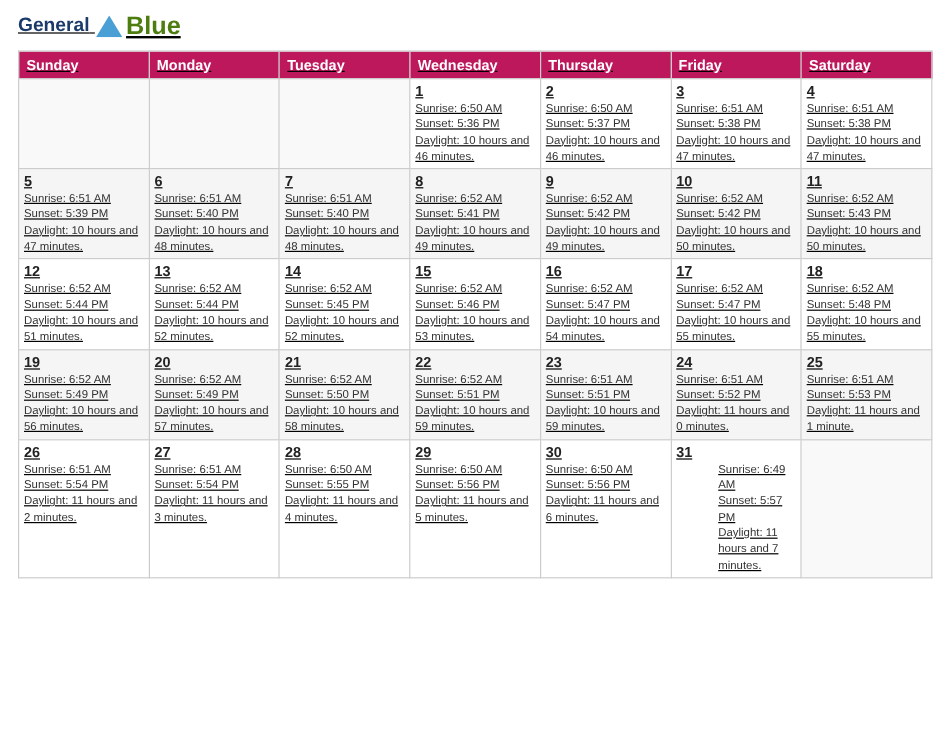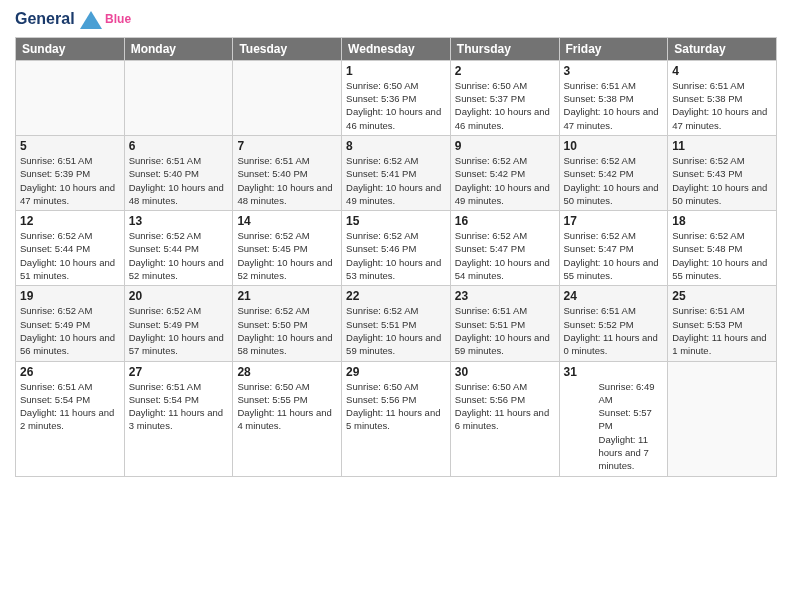--- a/index.html
+++ b/index.html
@@ -1,24 +1,24 @@
 <!DOCTYPE html>
 <html><head>
   <meta charset="utf-8">
   <style>
     * { box-sizing: border-box; margin: 0; padding: 0; }
     body { font-family: Arial, sans-serif; background: #fff; width: 792px; height: 612px; overflow: hidden; }
-    .container { width: 792px; padding: 10px 15px; }
+    .container { width: 792px; padding: 10px 15px; text-decoration: underline; }
     .header-row { display: flex; justify-content: space-between; align-items: flex-start; margin-bottom: 8px; }
     .logo { display: flex; align-items: center; }
     .title-block { text-align: right; }
     .month-title { font-size: 32px; font-weight: bold; color: #1a3a6b; }
     .subtitle { font-size: 14px; color: #333; }
     .calendar { width: 100%; border-collapse: collapse; }
-    .calendar th { background: #737373; color: white; text-align: left; padding: 4px 6px; font-size: 12px; border: 1px solid #ccc; }
+    .calendar th { background: #be185d; color: white; text-align: left; padding: 4px 6px; font-size: 12px; border: 1px solid #ccc; }
     .calendar td { border: 1px solid #ccc; vertical-align: top; padding: 3px 4px; font-size: 10px; color: #333; width: calc(100%/7); }
     .day-number { font-size: 12px; font-weight: bold; color: #222; display: block; margin-bottom: 1px; }
     .day-info { font-size: 9.5px; line-height: 1.4; color: #333; }
     .row-even td { background: #f5f5f5; }
     .row-odd td { background: #ffffff; }
     .empty { background: #f9f9f9 !important; }
   </style>
 </head>
 <body>
 
@@ -26,21 +26,21 @@
   <div class="header-row">
     <div class="logo">
       <div>
         <div style="display:flex;align-items:center;">
           <div style="font-size:16px;font-weight:bold;color:#1a3a6b;line-height:1.1;">
             <span style="color:#1a3a6b;">General</span>
             <svg width="22" height="18" viewBox="0 0 22 18" style="vertical-align:middle;margin:0 1px;">
               <polygon points="0,18 11,0 22,18" fill="#4a9fd4"></polygon>
             </svg>
           </div>
-          <div style="font-size:12px;font-weight:bold;color:#ec4899;margin-left:2px;">Blue</div>
+          <div style="font-size:21px;font-weight:bold;color:#4d7c0f;margin-left:2px;">Blue</div>
         </div>
       </div>
     </div>
     <div class="title-block">
     </div>
   </div>
 
   <table class="calendar">
     <thead>
       <tr>

